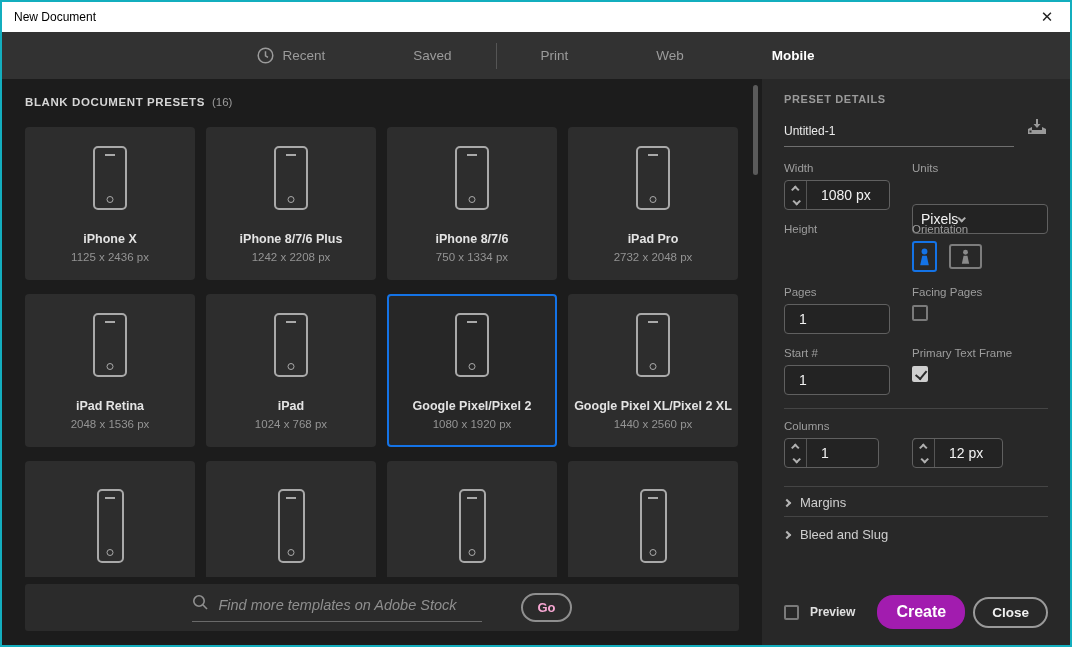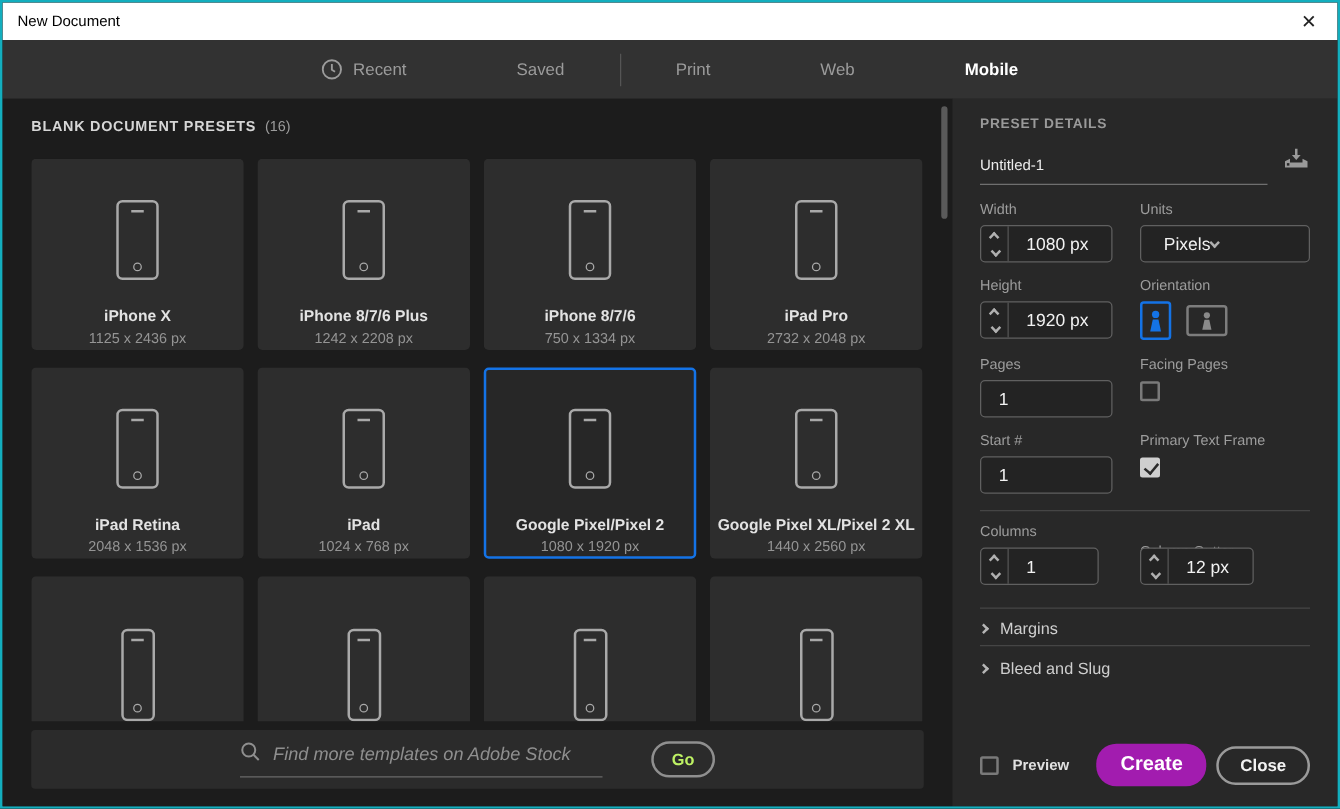--- a/index.html
+++ b/index.html
@@ -53,21 +53,21 @@
   .presets-header .count { color: #9c9c9c; font-weight: normal; margin-left: 7px; letter-spacing: 0; }
 
   .preset-grid {
     position: absolute; left: 23px; top: 48px; width: 714px; height: 450px;
     display: grid; grid-template-columns: repeat(4, 170px);
     grid-auto-rows: 153px; column-gap: 11px; row-gap: 14px; overflow: hidden;
   }
   .preset-card {
     background: #2d2d2d; border-radius: 4px; border: 2px solid transparent;
     display: flex; flex-direction: column; align-items: center; cursor: pointer;
-    padding-top: 31px;
+    padding-top: 17px;
   }
   .preset-card.selected { border-color: #1473e6; background: #272727; }
   .phone-glyph {
     width: 34px; height: 64px; border: 2px solid #a9a9a9; border-radius: 5px;
     position: relative; flex-shrink: 0;
   }
   .phone-glyph::before {
     content: ""; position: absolute; top: 6px; left: 50%; transform: translateX(-50%);
     width: 10px; height: 2px; background: #a9a9a9;
   }
@@ -89,21 +89,21 @@
     background: #2b2b2b; border-radius: 3px;
     display: flex; align-items: center; justify-content: center; gap: 0;
   }
   .search-inner { display: flex; align-items: flex-end; gap: 10px; }
   .search-field {
     display: flex; align-items: center; gap: 9px;
     border-bottom: 1px solid #6a6a6a; padding: 0 40px 6px 0; width: 290px;
   }
   .search-placeholder { font-size: 14.5px; font-style: italic; color: #8f8f8f; white-space: nowrap; }
   .go-btn {
-    border: 2px solid #8f8f8f; border-radius: 16px; color: #bef264;
+    border: 2px solid #8f8f8f; border-radius: 16px; color: #f9a8d4;
     font-size: 13px; font-weight: bold; padding: 5px 14px; cursor: pointer;
     margin-left: 29px; background: transparent;
   }
 
   
   .rp-label { font-size: 11.5px; color: #9d9d9d; position: absolute; }
   .details-header {
     position: absolute; left: 22px; top: 14px; font-size: 11px;
     letter-spacing: .6px; color: #9a9a9a; font-weight: bold;
   }
@@ -121,21 +121,21 @@
   }
   .stepper {
     width: 22px; align-self: stretch; border-right: 1px solid #555;
     display: flex; flex-direction: column; align-items: center; justify-content: center;
     gap: 7px; cursor: pointer; flex-shrink: 0;
   }
   .chev { width: 6px; height: 6px; border-left: 2px solid #b0b0b0; border-top: 2px solid #b0b0b0; }
   .chev.up { transform: rotate(45deg) translateY(1px); }
   .chev.down { transform: rotate(225deg) translateY(1px); }
   .input-value { padding-left: 14px; }
-  .dropdown { padding: 0 12px 0 18px; cursor: pointer; }
+  .dropdown { padding: 0 12px 0 8px; cursor: pointer; margin-top: 24px; }
 
   .orient-group { position: absolute; display: flex; gap: 12px; align-items: center; }
   .orient {
     display: flex; align-items: center; justify-content: center; cursor: pointer;
     border: 2px solid #7d7d7d; border-radius: 3px;
   }
   .orient.portrait { width: 25px; height: 31px; }
   .orient.landscape { width: 33px; height: 25px; }
   .orient.active { border-color: #1473e6; }
 
@@ -313,27 +313,20 @@
           </span>
         <span class="input-value">1080 px</span>
       </div>
       <div class="input-box dropdown" style="left:150px; top:101px; width:136px;">
         <span>Pixels</span>
         <span class="chev down"></span>
       </div>
 
       <span class="rp-label" style="left:22px; top:144px;">Height</span>
       <span class="rp-label" style="left:150px; top:144px;">Orientation</span>
-      <div class="input-box" style="left:22px; top:162px; width:106px;">
-        <span class="stepper">
-            <span class="chev up"></span>
-            <span class="chev down"></span>
-          </span>
-        <span class="input-value">1920 px</span>
-      </div>
       <div class="orient-group" style="left:150px; top:162px;">
         <span class="orient portrait active">
           <svg width="13" height="19" viewBox="0 0 12 16">
               <circle cx="6" cy="3.4" r="2.7" fill="#1473e6"></circle>
               <path d="M2 16 L3.9 7.2 H8.1 L10 16 Z" fill="#1473e6"></path>
             </svg>
         </span>
         <span class="orient landscape">
           <svg width="11" height="15" viewBox="0 0 12 16">
               <circle cx="6" cy="3.4" r="2.7" fill="#8a8a8a"></circle>

